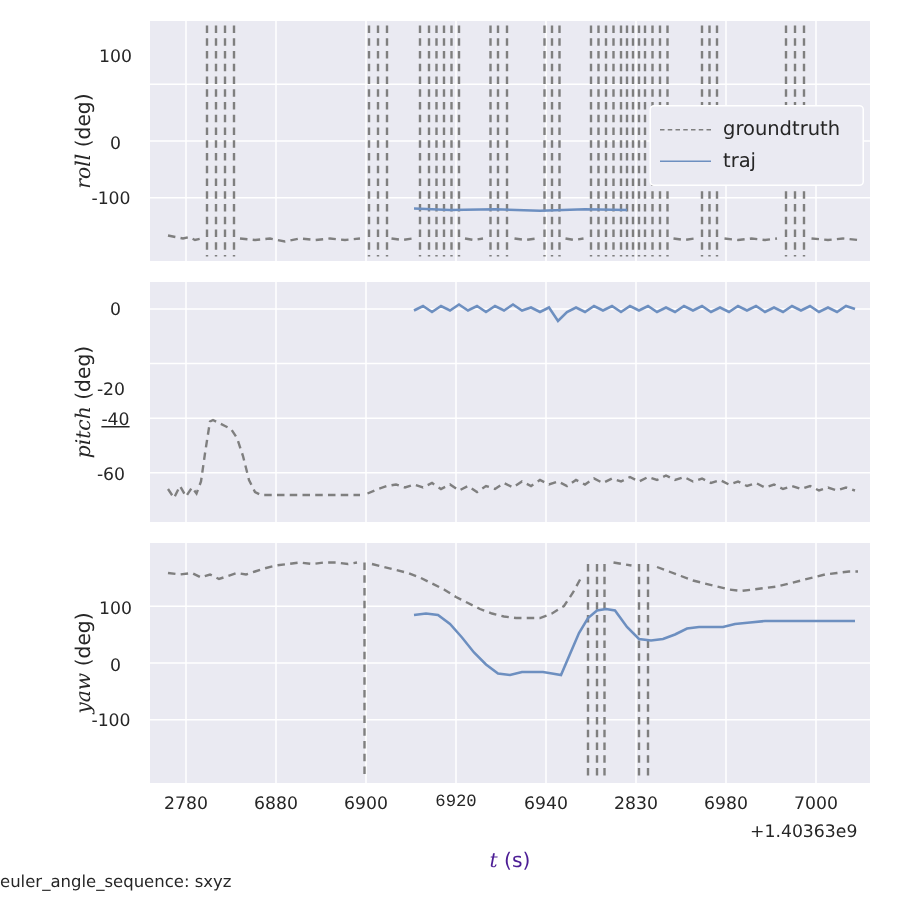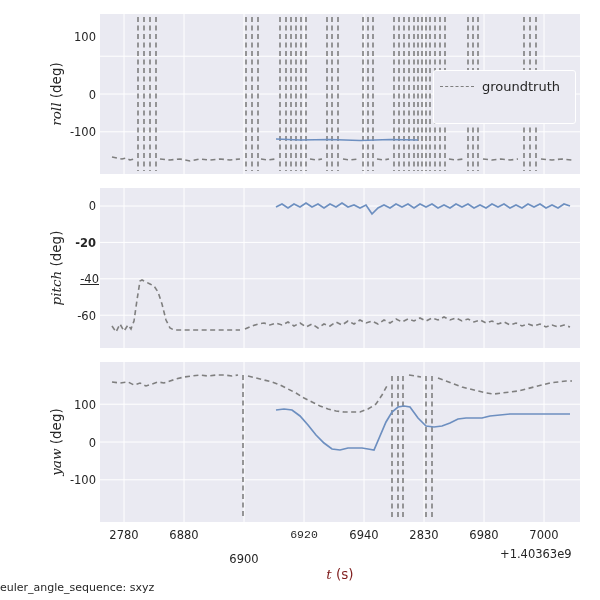--- a/index.html
+++ b/index.html
@@ -38,34 +38,34 @@
     transform-origin: 50% 50%;
     white-space: nowrap;
   }
   .ylabel i {
     font-family: "DejaVu Serif", serif;
     font-style: italic;
   }
   .xlabel {
     position: absolute;
     font-size: 13.5px;
-    color: #7f1d1d;
+    color: #4c1d95;
     white-space: nowrap;
   }
   .xlabel i {
     font-family: "DejaVu Serif", serif;
     font-style: italic;
   }
   .tick {
     position: absolute;
     font-size: 11.5px;
     color: #262626;
     white-space: nowrap;
   }
-  .ytick { text-align: right; }
+  .ytick { text-align: center; }
   .xtick { text-align: center; }
   .offset-text {
     position: absolute;
     font-size: 11.5px;
     color: #262626;
     white-space: nowrap;
   }
   .legend {
     position: absolute;
     background: #eaeaf2;
@@ -180,20 +180,24 @@
   </div>
   <div class="tick ytick" style="left:58px; top:30px; width:38px;"><span>100</span></div>
   <div class="tick ytick" style="left:58px; top:88px; width:38px;"><span>0</span></div>
   <div class="tick ytick" style="left:52px; top:125px; width:44px;"><span>-100</span></div>
 
   <div class="legend" style="left:433px; top:70px; width:143px; height:54px;">
     <div class="legend-row">
       <div class="legend-swatch" style="border-top:1.8px dashed #7f7f7f;"></div>
       <div class="legend-label">groundtruth</div>
     </div>
+    <div class="legend-row">
+      <div class="legend-swatch" style="border-top:1.8px solid #6d8fc0;"></div>
+      <div class="legend-label">traj</div>
+    </div>
   </div>
 
   <div class="panel" style="left:100px; top:188px; width:480px; height:160px;">
     <svg viewBox="0 0 480 160" preserveAspectRatio="none">
       <g stroke="#ffffff" stroke-width="1">
         <line x1="0" y1="18" x2="480" y2="18"></line>
         <line x1="0" y1="54.4" x2="480" y2="54.4"></line>
         <line x1="0" y1="90.8" x2="480" y2="90.8"></line>
         <line x1="0" y1="127.2" x2="480" y2="127.2"></line>
         <line x1="24" y1="0" x2="24" y2="160"></line>
@@ -213,21 +217,21 @@
 
       <g fill="none" stroke="#6d8fc0" stroke-width="1.7">
         <path d="M176,19 L182,16 L188,20 L194,16 L200,19 L206,15 L212,19 L218,16 L224,20 L230,16 L236,19 L242,15 L248,19 L254,17 L260,20 L266,17 L272,26 L278,20 L284,17 L290,20 L296,16 L302,19 L308,16 L314,20 L320,16 L326,19 L332,16 L338,20 L344,17 L350,20 L356,16 L362,19 L368,16 L374,20 L380,17 L386,20 L392,16 L398,19 L404,16 L410,20 L416,17 L422,20 L428,16 L434,19 L440,16 L446,20 L452,17 L458,20 L464,16 L470,18"></path>
       </g>
     </svg>
   </div>
   <div class="ylabel" style="left:-4px; top:260px; width:120px; text-align:center; transform:rotate(-90deg);">
     <i>pitch</i><span> (deg)</span>
   </div>
   <div class="tick ytick" style="left:58px; top:199px; width:38px;"><span>0</span></div>
-  <div class="tick ytick" style="left:52px; top:236px; width:44px;font-weight:bold;"><span>-20</span></div>
+  <div class="tick ytick" style="left:52px; top:252px; width:44px;"><span>-20</span></div>
   <div class="tick ytick" style="left:55px; top:272px; width:44px;text-decoration:underline;"><span>-40</span></div>
   <div class="tick ytick" style="left:52px; top:309px; width:44px;"><span>-60</span></div>
 
   <div class="panel" style="left:100px; top:362px; width:480px; height:160px;">
     <svg viewBox="0 0 480 160" preserveAspectRatio="none">
       <g stroke="#ffffff" stroke-width="1">
         <line x1="0" y1="42.2" x2="480" y2="42.2"></line>
         <line x1="0" y1="80" x2="480" y2="80"></line>
         <line x1="0" y1="117.8" x2="480" y2="117.8"></line>
         <line x1="24" y1="0" x2="24" y2="160"></line>
@@ -260,21 +264,21 @@
   </div>
   <div class="ylabel" style="left:-4px; top:434px; width:120px; text-align:center; transform:rotate(-90deg);">
     <i>yaw</i><span> (deg)</span>
   </div>
   <div class="tick ytick" style="left:58px; top:398px; width:38px;"><span>100</span></div>
   <div class="tick ytick" style="left:58px; top:436px; width:38px;"><span>0</span></div>
   <div class="tick ytick" style="left:52px; top:473px; width:44px;"><span>-100</span></div>
 
   <div class="tick xtick" style="left:100px; top:528px; width:48px;"><span>2780</span></div>
   <div class="tick xtick" style="left:160px; top:528px; width:48px;"><span>6880</span></div>
-  <div class="tick xtick" style="left:220px; top:528px; width:48px;margin-top:24px;"><span>6900</span></div>
+  <div class="tick xtick" style="left:220px; top:528px; width:48px;"><span>6900</span></div>
   <div class="tick xtick" style="left:280px; top:528px; width:48px;font-family:Liberation Mono, monospace;"><span>6920</span></div>
   <div class="tick xtick" style="left:340px; top:528px; width:48px;"><span>6940</span></div>
   <div class="tick xtick" style="left:400px; top:528px; width:48px;"><span>2830</span></div>
   <div class="tick xtick" style="left:460px; top:528px; width:48px;"><span>6980</span></div>
   <div class="tick xtick" style="left:520px; top:528px; width:48px;"><span>7000</span></div>
 
   <div class="offset-text" style="left:500px; top:547px;">
     <span>+1.40363e9</span>
   </div>
 

